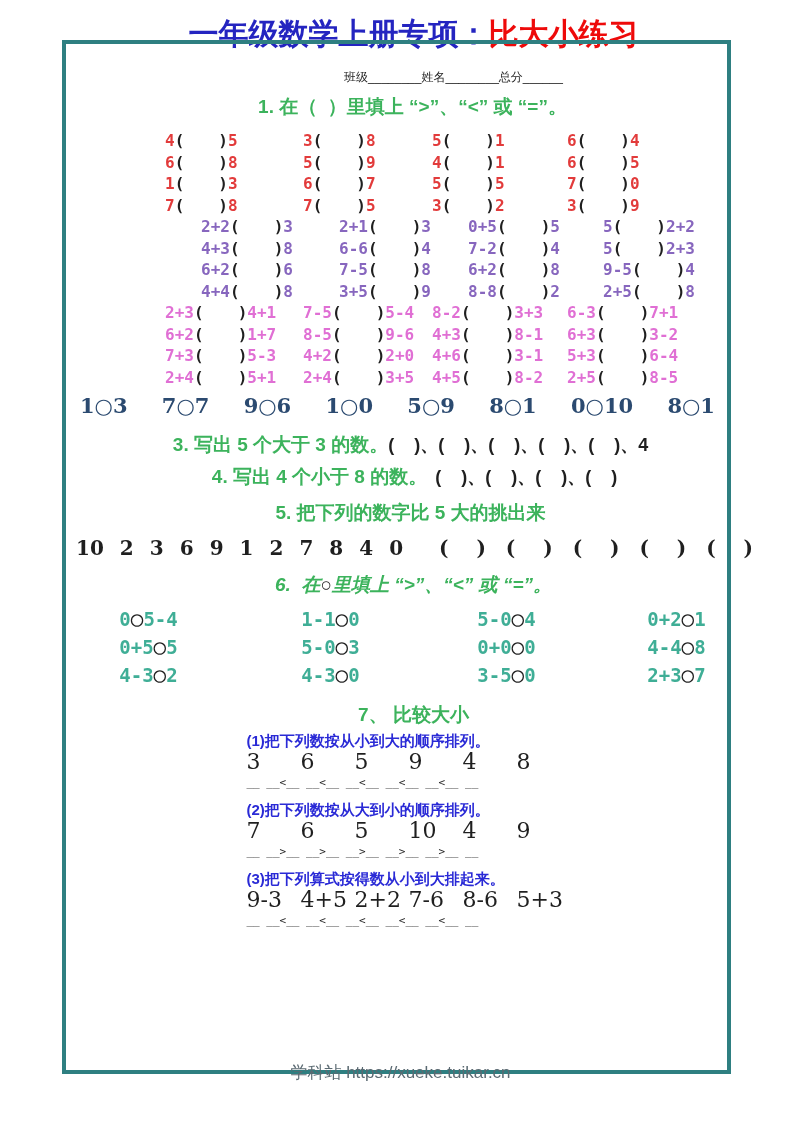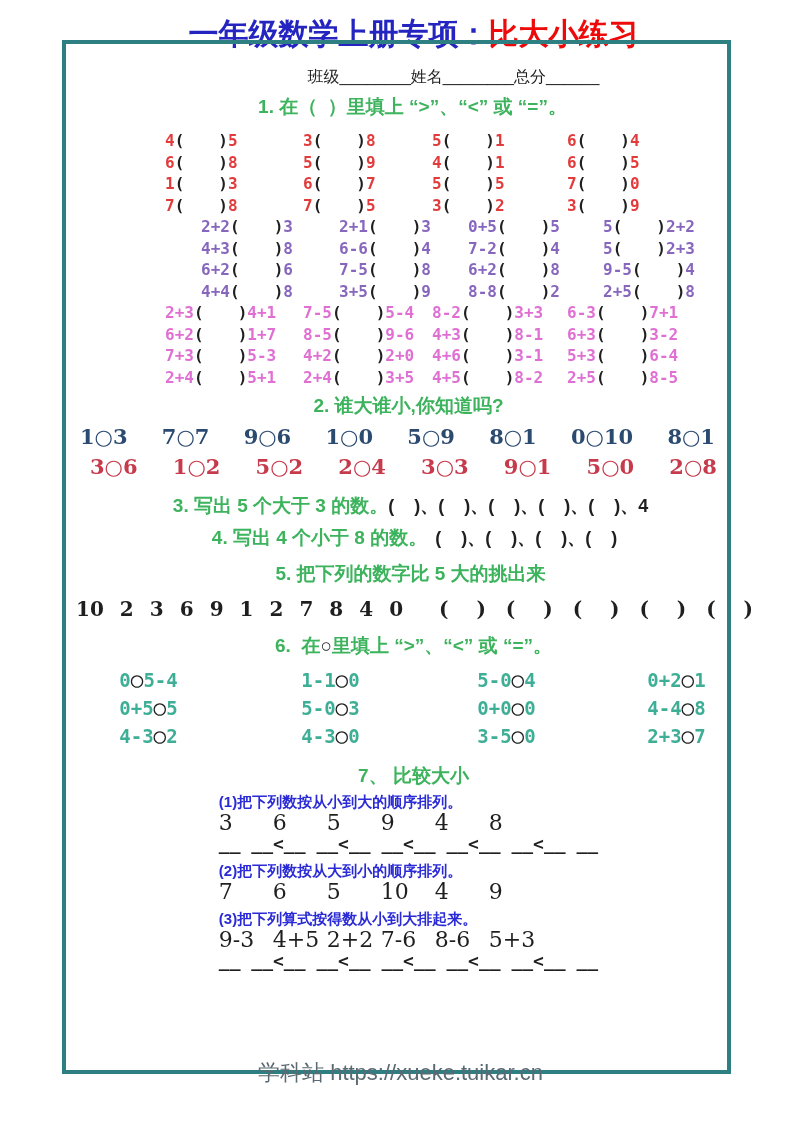--- a/index.html
+++ b/index.html
@@ -6,29 +6,29 @@
   #page{position:relative;width:793px;height:1122px;background:#ffffff;overflow:hidden;
         font-family:"Liberation Sans",sans-serif;color:var(--ink);}
   #frame{position:absolute;left:62px;top:40px;width:669px;height:1034px;
          border:4px solid var(--frame);box-sizing:border-box;z-index:1;}
   #content{position:absolute;inset:0;display:flex;flex-direction:column;align-items:center;}
 
   .title{margin:16px 0 0 34px;font-size:30px;font-weight:bold;line-height:36px;white-space:pre;}
   .title .t-blue{color:var(--title_blue);}
   .title .t-red{color:var(--title_red);}
 
-  .info-line{margin:12px 0 0 114px;font-size:16px;line-height:26px;color:var(--ink);white-space:pre;}
+  .info-line{margin:12px 0 0 114px;font-size:12px;line-height:26px;color:var(--ink);white-space:pre;}
 
   .sec-head{font-size:19px;font-weight:bold;line-height:26px;color:var(--green);white-space:pre;}
   .h1{margin:4px 0 0 32px;}
   .h2{margin:5px 0 0 24px;}
   .h3{margin:14px 0 0 28px;}
   .h4{margin:6px 0 0 28px;}
   .h5{margin:10px 0 0 28px;}
-  .h6{margin:12px 0 0 34px;}
+  .h6{margin:12px 0 0 34px;font-style:italic;}
   .h7{margin:16px 0 0 34px;}
 
   #sec1-grid{margin:10px 0 0 67px;display:grid;grid-template-columns:138px 129px 135px auto;
              font-size:16px;font-weight:bold;line-height:21.5px;}
   #sec1-grid .cell{white-space:nowrap;font-family:"DejaVu Sans Mono",monospace;}
   .c-red{color:var(--red);}
   .c-purple{color:var(--purple);margin-left:36px;}
   .c-pink{color:var(--pink);}
   .pa{color:var(--ink);}
   .gap{display:inline-block;width:34px;}
@@ -51,25 +51,25 @@
   #sec6-grid{margin:10px 0 0 32px;display:grid;grid-template-columns:182px 176px 170px auto;
              row-gap:6px;font-size:19px;font-weight:bold;line-height:22px;color:var(--jade);}
   #sec6-grid .cell6{white-space:nowrap;font-family:"DejaVu Sans Mono",monospace;}
   .circ{color:var(--ink);font-size:21px;font-weight:normal;}
 
   #sec7-parts{margin:2px 0 0 24px;}
   .s7part{margin-bottom:6px;}
   .s7label{color:var(--blue);font-weight:bold;font-size:15px;line-height:21px;}
   .s7nums{font-family:"DejaVu Serif",serif;font-size:22px;line-height:21px;color:var(--ink);}
   .s7item{display:inline-block;min-width:54px;}
-  .s7blanks{font-family:"DejaVu Sans Mono",monospace;font-size:18px;line-height:21px;
-            color:var(--ink);white-space:pre;font-weight:bold;}
+  .s7blanks{font-family:"DejaVu Sans Mono",monospace;font-size:11px;line-height:21px;
+            color:var(--ink);white-space:pre;font-weight:normal;}
 
   #footer{position:absolute;left:8px;right:0;top:1062px;text-align:center;z-index:5;
-          color:var(--footer_gray);font-size:22px;line-height:22px;}
+          color:var(--footer_gray);font-size:17px;line-height:22px;}
 </style>
 </head>
 <body>
 
 <div id="page">
   <div id="frame"></div>
   <div id="content">
 
     <div class="title"><span class="t-blue">一年级数学上册专项：</span><span class="t-red">比大小练习</span></div>
 
@@ -121,41 +121,30 @@
         <div class="cell c-pink"><span>7+3</span><span class="pa">(</span><span class="gap"></span><span class="pa">)</span><span>5-3</span></div>
         <div class="cell c-pink"><span>4+2</span><span class="pa">(</span><span class="gap"></span><span class="pa">)</span><span>2+0</span></div>
         <div class="cell c-pink"><span>4+6</span><span class="pa">(</span><span class="gap"></span><span class="pa">)</span><span>3-1</span></div>
         <div class="cell c-pink"><span>5+3</span><span class="pa">(</span><span class="gap"></span><span class="pa">)</span><span>6-4</span></div>
         <div class="cell c-pink"><span>2+4</span><span class="pa">(</span><span class="gap"></span><span class="pa">)</span><span>5+1</span></div>
         <div class="cell c-pink"><span>2+4</span><span class="pa">(</span><span class="gap"></span><span class="pa">)</span><span>3+5</span></div>
         <div class="cell c-pink"><span>4+5</span><span class="pa">(</span><span class="gap"></span><span class="pa">)</span><span>8-2</span></div>
         <div class="cell c-pink"><span>2+5</span><span class="pa">(</span><span class="gap"></span><span class="pa">)</span><span>8-5</span></div>
       </div>
 
-    <div class="sec-head h2">2. 谁大谁小,你知道吗?</div>
 
     <div class="s2row s2row1">
         <span class="s2item">1○3</span>
         <span class="s2item">7○7</span>
         <span class="s2item">9○6</span>
         <span class="s2item">1○0</span>
         <span class="s2item">5○9</span>
         <span class="s2item">8○1</span>
         <span class="s2item">0○10</span>
         <span class="s2item">8○1</span>
-      </div>
-    <div class="s2row s2row2">
-        <span class="s2item">3○6</span>
-        <span class="s2item">1○2</span>
-        <span class="s2item">5○2</span>
-        <span class="s2item">2○4</span>
-        <span class="s2item">3○3</span>
-        <span class="s2item">9○1</span>
-        <span class="s2item">5○0</span>
-        <span class="s2item">2○8</span>
       </div>
 
     <div class="fill-line h3"><span class="sec-head-inline sec-head" style="margin:0;">3. 写出 5 个大于 3 的数。</span><span class="blanks">(    )、(    )、(    )、(    )、(    )、4</span></div>
 
     <div class="fill-line h4"><span class="sec-head" style="margin:8px;">4. 写出 4 个小于 8 的数。</span><span class="blanks">(    )、(    )、(    )、(    )</span></div>
 
     <div class="sec-head h5">5. 把下列的数字比 5 大的挑出来</div>
 
     <div id="sec5-nums"><span class="s5num">10</span><span class="s5num">2</span><span class="s5num">3</span><span class="s5num">6</span><span class="s5num">9</span><span class="s5num">1</span><span class="s5num">2</span><span class="s5num">7</span><span class="s5num">8</span><span class="s5num">4</span><span class="s5num">0</span><span class="s5par">(    )</span><span class="s5par">(    )</span><span class="s5par">(    )</span><span class="s5par">(    )</span><span class="s5par">(    )</span></div>
 
@@ -180,20 +169,21 @@
 
     <div id="sec7-parts">
         <div class="s7part">
           <div class="s7label">(1)把下列数按从小到大的顺序排列。</div>
           <div class="s7nums"><span class="s7item">3</span><span class="s7item">6</span><span class="s7item">5</span><span class="s7item">9</span><span class="s7item">4</span><span class="s7item">8</span></div>
           <div class="s7blanks">__ __&lt;__ __&lt;__ __&lt;__ __&lt;__ __&lt;__ __</div>
         </div>
         <div class="s7part">
           <div class="s7label">(2)把下列数按从大到小的顺序排列。</div>
           <div class="s7nums"><span class="s7item">7</span><span class="s7item">6</span><span class="s7item">5</span><span class="s7item">10</span><span class="s7item">4</span><span class="s7item">9</span></div>
+          <div class="s7blanks">__ __&gt;__ __&gt;__ __&gt;__ __&gt;__ __&gt;__ __</div>
         </div>
         <div class="s7part">
           <div class="s7label">(3)把下列算式按得数从小到大排起来。</div>
           <div class="s7nums"><span class="s7item">9-3</span><span class="s7item">4+5</span><span class="s7item">2+2</span><span class="s7item">7-6</span><span class="s7item">8-6</span><span class="s7item">5+3</span></div>
           <div class="s7blanks">__ __&lt;__ __&lt;__ __&lt;__ __&lt;__ __&lt;__ __</div>
         </div>
       </div>
 
   </div>
 

